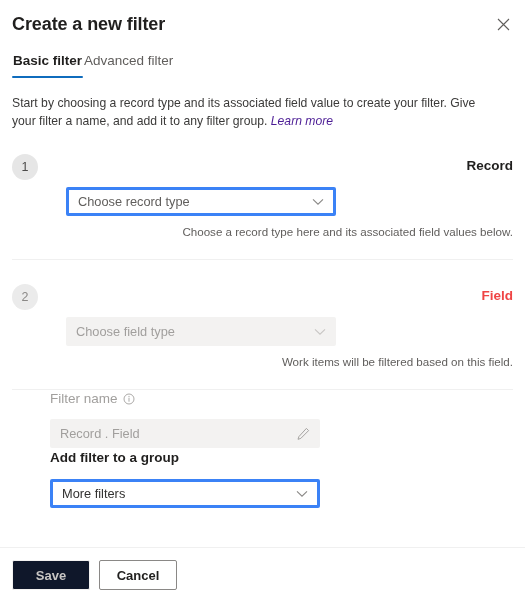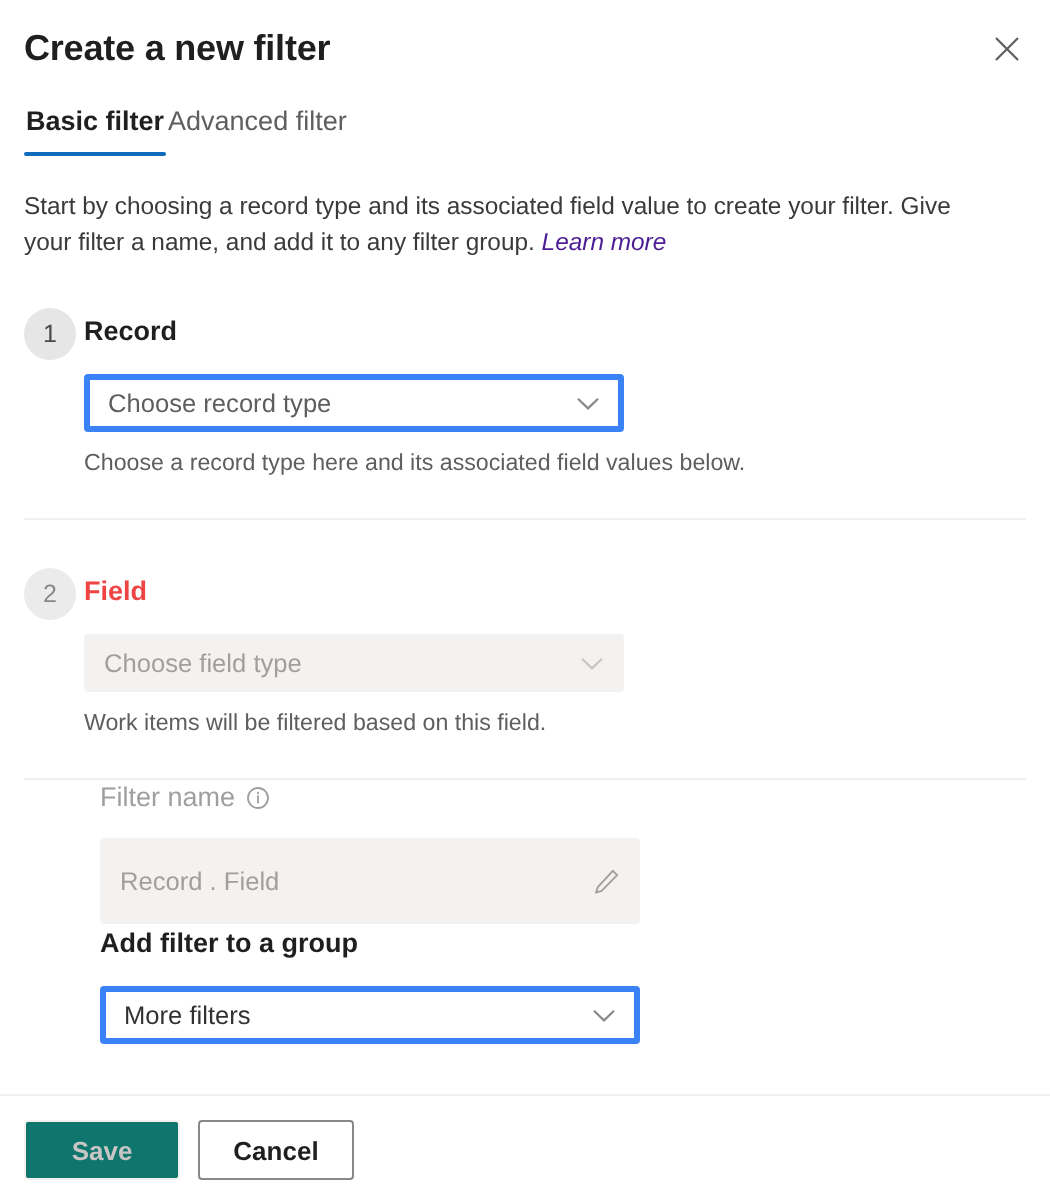--- a/index.html
+++ b/index.html
@@ -124,22 +124,23 @@
     justify-content: center;
     flex: 0 0 auto;
     margin-top: 0px;
     user-select: none;
   }
   .step.disabled .step-num {
     background: #ebebeb;
     color: #8a8886;
   }
   .step-body {
-    margin-left: 4px;
+    margin-left: 28px;
     flex: 1 1 auto;
+    text-align: right;
   }
   .step-label {
     font-size: 13.5px;
     font-weight: 600;
     color: #201f1e;
     line-height: 20px;
     margin: 2px 0 0 0;
   }
   .step.disabled .step-label {
     color: #ef4444;
@@ -205,21 +206,21 @@
     font-weight: 400;
     line-height: 18px;
   }
   .info-icon {
     display: inline-flex;
     align-items: center;
   }
   .textfield {
     position: relative;
     width: 270px;
-    height: 43px;
+    height: 29px;
     box-sizing: border-box;
     background: #f3f2f1;
     border: 1px solid transparent;
     border-radius: 2px;
     display: flex;
     align-items: center;
     padding: 0 32px 0 9px;
     margin-top: 11px;
     font-size: 12.8px;
     color: #a19f9d;
@@ -258,21 +259,21 @@
     font-size: 13px;
     font-family: "Liberation Sans", sans-serif;
     display: inline-flex;
     align-items: center;
     justify-content: center;
     padding: 0 14px;
     cursor: pointer;
     border: 1px solid transparent;
   }
   .btn-save {
-    background: #0f766e;
+    background: #0f172a;
     color: #c8c6c4;
     border-color: #f3f2f1;
     cursor: default;
     font-weight: 600;
   }
   .btn-cancel {
     background: #ffffff;
     color: #201f1e;
     border: 1px solid #8a8886;
     font-weight: 600;

